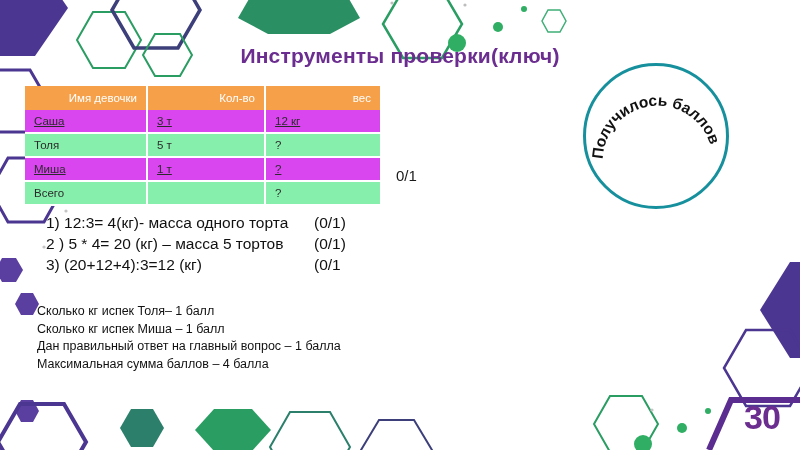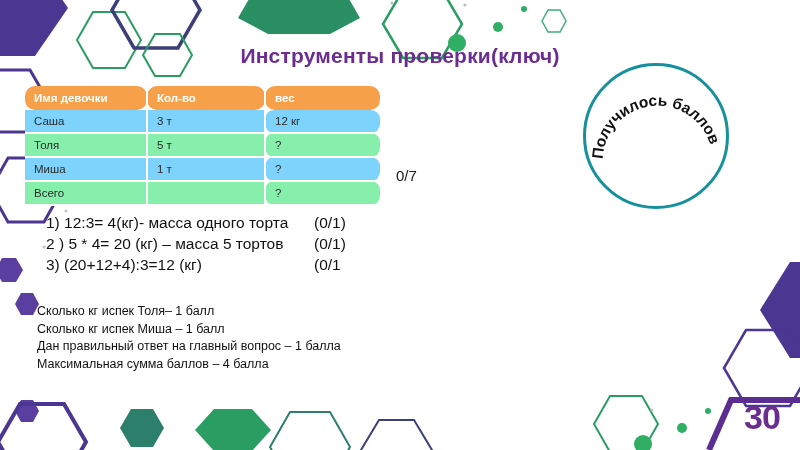--- a/index.html
+++ b/index.html
@@ -44,36 +44,35 @@
     table-layout: fixed;
     font-size: 11.5px;
     color: #2b2b2b;
   }
   #score-table col.c1 { width: 122px; }
   #score-table col.c2 { width: 118px; }
   #score-table col.c3 { width: 115px; }
   #score-table th {
     background: #F6A04A;
     color: #ffffff;
-    font-weight: bold;
-    text-align: left;
+    font-weight: normal;
+    text-align: right;
     padding: 6px 9px;
     font-size: 11.5px;
     border-right: 2px solid #ffffff;
-    border-radius: 10px;
   }
   #score-table th:last-child { border-right: none; }
   #score-table td {
     padding: 5px 9px;
     border-right: 2px solid #ffffff;
     border-bottom: 2px solid #ffffff;
     height: 12px;
   }
-  #score-table td:last-child { border-right: none; border-radius: 9px; }
-  #score-table tr.odd td  { background: #7dd3fc; }
+  #score-table td:last-child { border-right: none; }
+  #score-table tr.odd td  { background: #d946ef; text-decoration: underline; }
   #score-table tr.even td { background: #86efac; }
 
   
   #table-score {
     position: absolute;
     left: 396px;
     top: 167px;
     font-size: 15px;
     color: #1a1a1a;
   }
@@ -230,21 +229,21 @@
         <td>?</td>
       </tr>
       <tr class="even">
         <td>Всего</td>
         <td></td>
         <td>?</td>
       </tr>
     </tbody>
   </table>
 
-  <div id="table-score">0/7</div>
+  <div id="table-score">0/1</div>
 
   <div id="circle-wrap">
     <div id="circle-ring"></div>
     <svg id="circle-text-svg" viewBox="0 0 146 146">
       <defs>
         <path id="arcpath" d="M 20,92 A 55,55 0 0 1 126,78" fill="none"></path>
       </defs>
       <text text-anchor="middle">
         <textPath href="#arcpath" startOffset="50%">Получилось баллов</textPath>
       </text>

